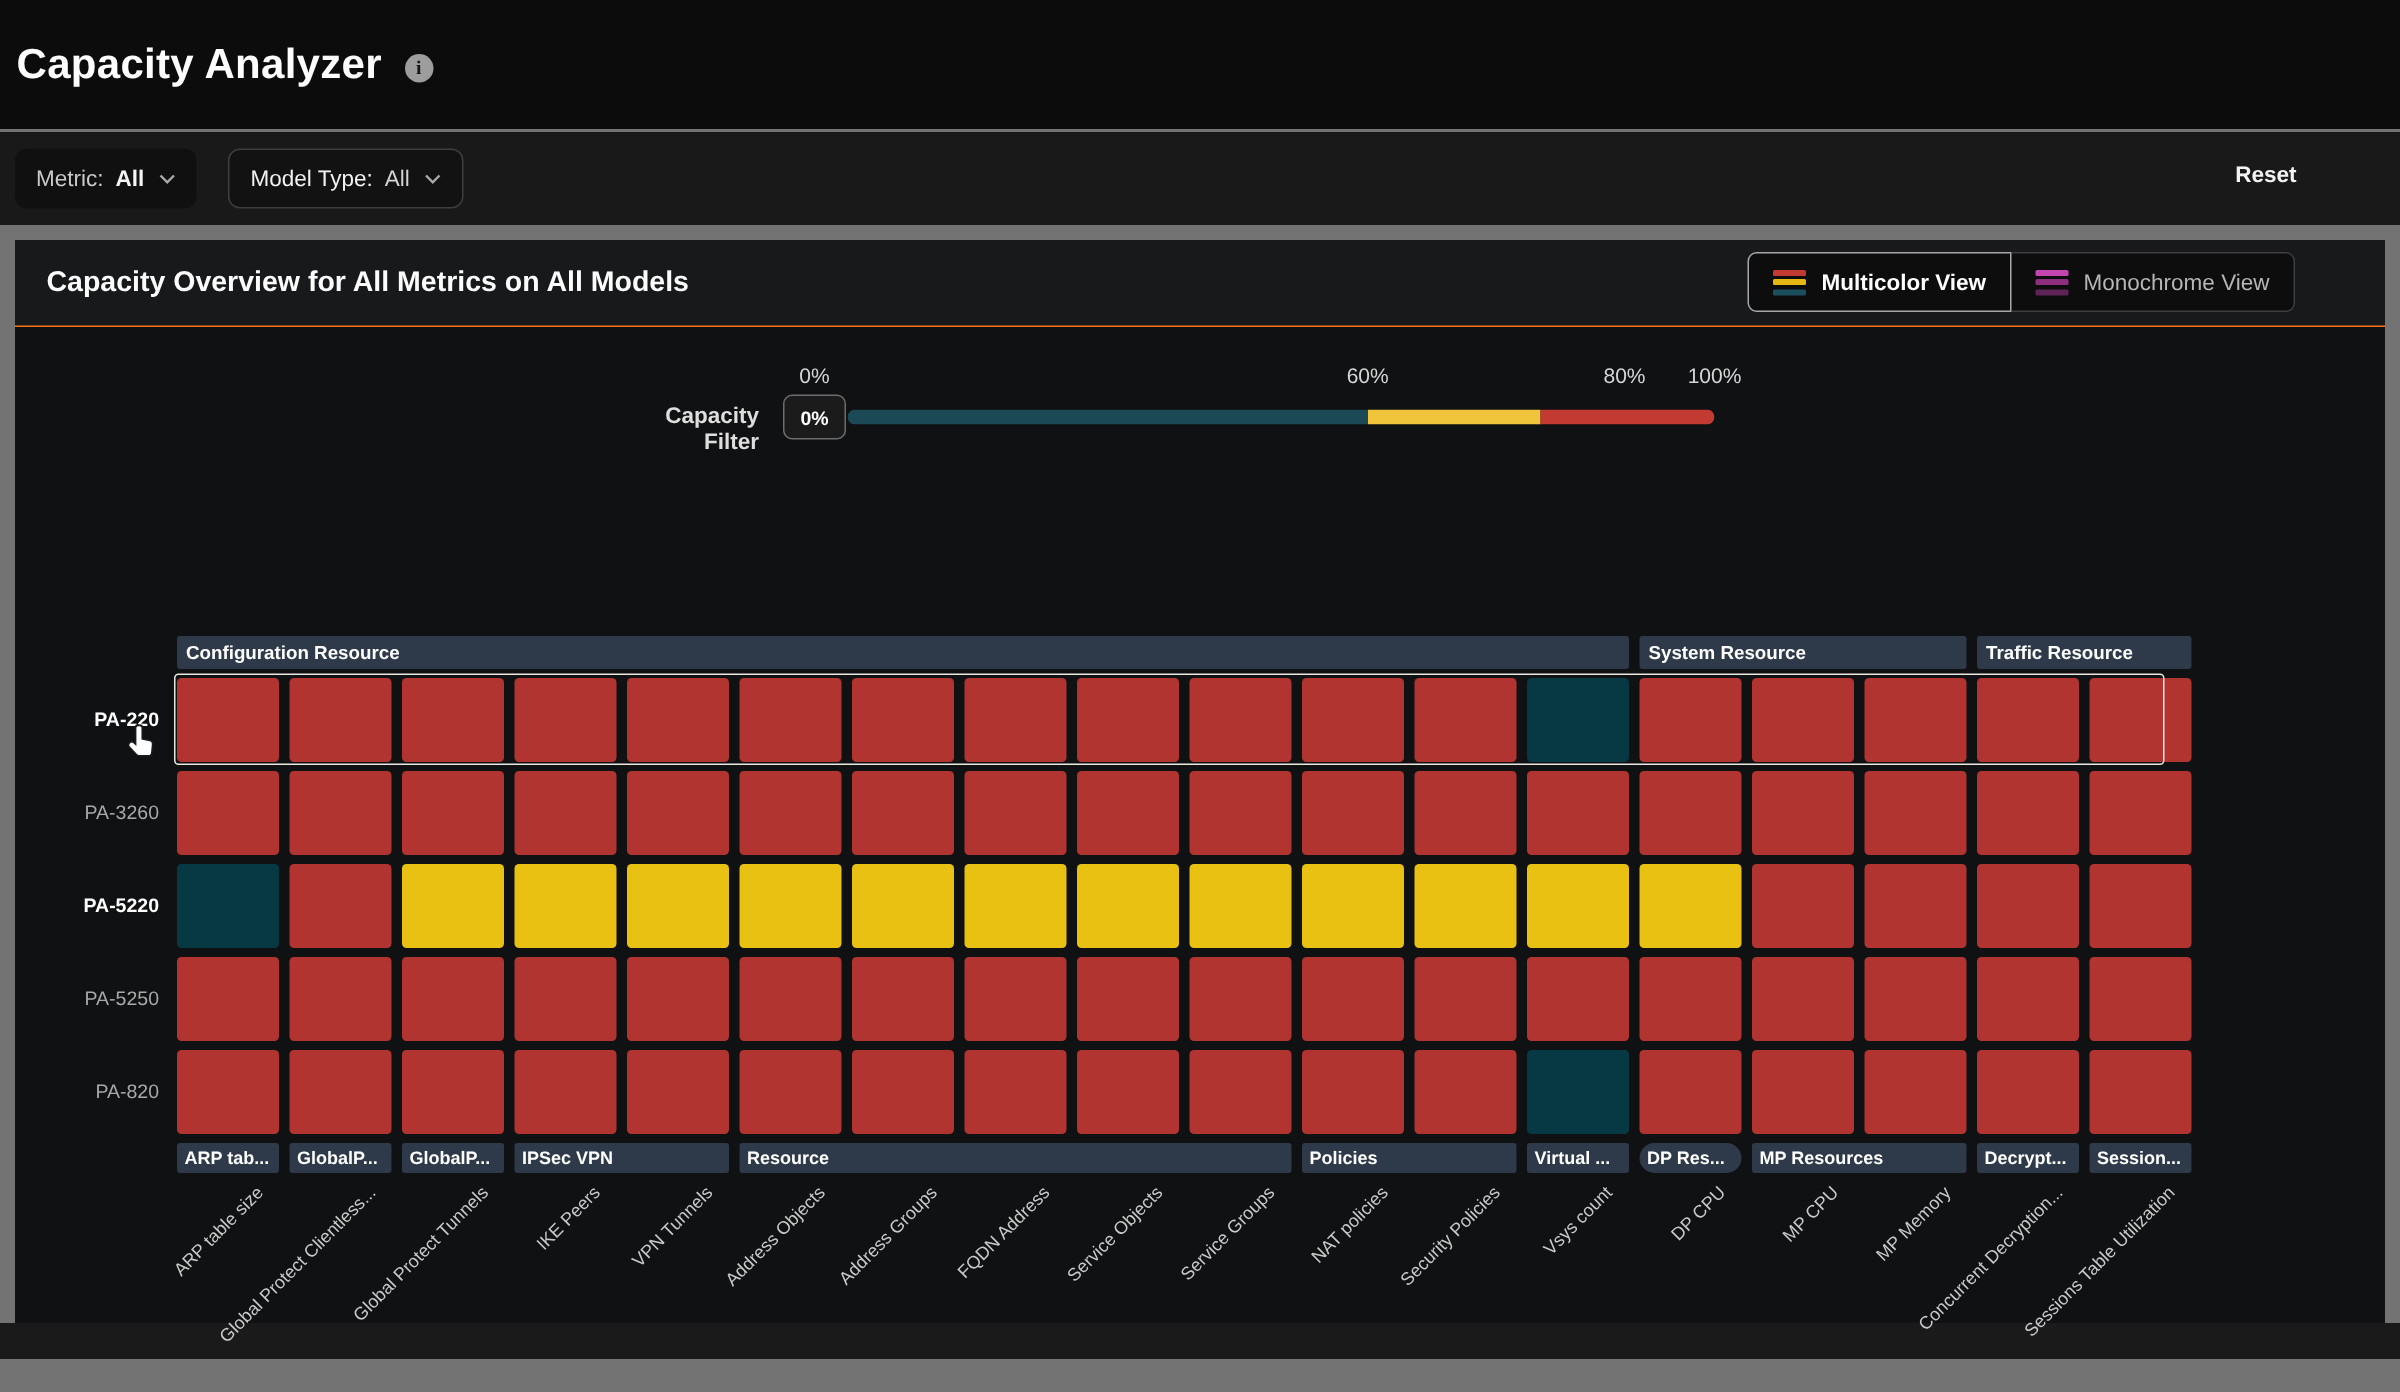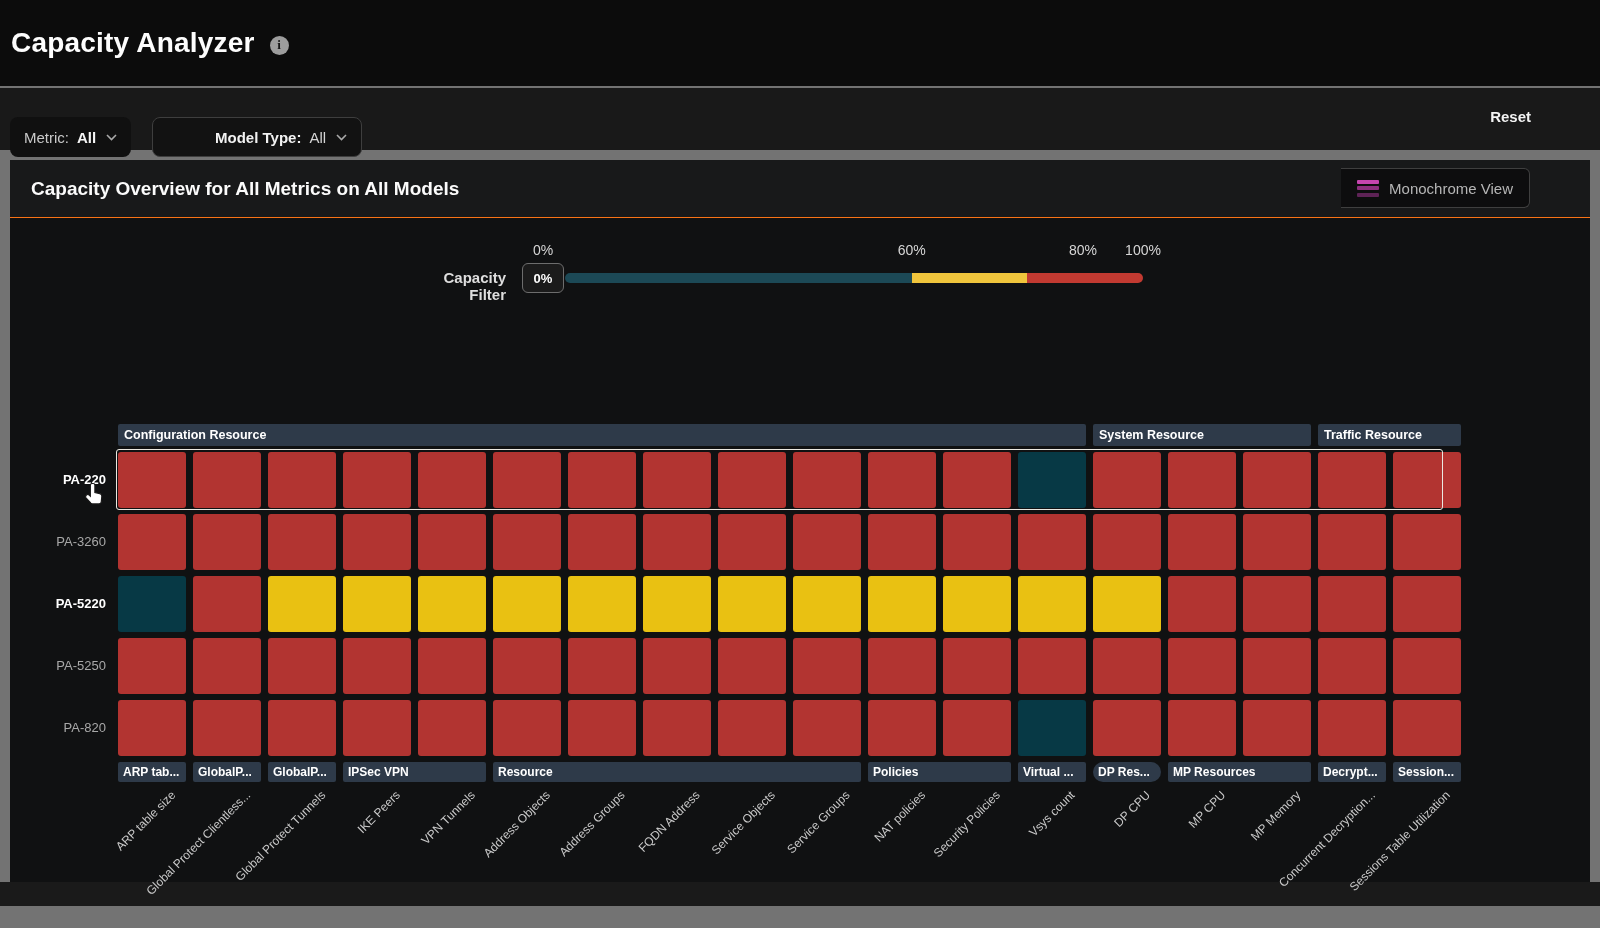--- a/index.html
+++ b/index.html
@@ -9,27 +9,27 @@
   
   #top-header{position:absolute;left:0;top:0;width:1600px;height:86px;background:#0c0c0c;
               display:flex;align-items:center;}
   #app-title{font-size:28px;font-weight:700;color:#fdfdfd;margin-left:11px;letter-spacing:.2px;}
   #info-icon{width:19px;height:19px;border-radius:50%;background:#9d9d9d;color:#161616;
              display:flex;align-items:center;justify-content:center;font-size:13px;font-weight:700;
              margin-left:15px;margin-top:4px;font-family:"Liberation Serif",serif;cursor:pointer;}
 
   
   #filter-bar{position:absolute;left:0;top:88px;width:1600px;height:62px;background:#191919;}
-  .drop-btn{position:absolute;top:29px;height:40px;border-radius:8px;background:#101010;
+  .drop-btn{position:absolute;top:11px;height:40px;border-radius:8px;background:#101010;
             display:flex;align-items:center;padding:0 14px;box-sizing:border-box;cursor:pointer;
             font-size:15px;text-align:right;}
   #metric-dropdown{left:10px;}
   #modeltype-dropdown{left:152px;border:1px solid #3e3e3e;background:#121212;}
   .drop-label{color:#c9c9c9;}
-  .drop-label.bold{color:#f2f2f2;font-weight:700;margin-left:48px;}
+  .drop-label.bold{color:#f2f2f2;font-weight:400;}
   .drop-value{margin-left:8px;color:#f5f5f5;font-weight:700;}
   .drop-value.dim{font-weight:400;color:#d4d4d4;}
   .chev{margin-left:10px;display:inline-flex;}
   #reset-button{position:absolute;right:69px;top:20px;font-size:15px;font-weight:600;color:#f3f3f3;cursor:pointer;}
 
   
   #footer-band{position:absolute;left:0;top:882px;width:1600px;height:24px;background:#1a1a1a;}
   #panel{position:absolute;left:10px;top:160px;width:1580px;height:722px;background:#121314;}
   #panel-titlebar{position:relative;height:57px;background:#18191a;border-bottom:1px solid #f97316;
                   display:flex;align-items:center;}
@@ -110,20 +110,28 @@
     </div>
     <div id="reset-button">Reset</div>
   </div>
 
   <div id="footer-band"></div>
 
   <div id="panel">
     <div id="panel-titlebar">
       <div id="panel-title">Capacity Overview for All Metrics on All Models</div>
       <div id="view-toggle">
+        <div class="toggle-btn" id="toggle-multicolor">
+          <span class="swatch" id="swatch-multicolor">
+              <span style="background: rgb(194, 59, 50);"></span>
+              <span style="background: rgb(229, 183, 19);"></span>
+              <span style="background: rgb(28, 79, 94);"></span>
+            </span>
+          <span>Multicolor View</span>
+        </div>
         <div class="toggle-btn" id="toggle-monochrome">
           <span class="swatch" id="swatch-monochrome">
               <span style="background: rgb(197, 69, 174);"></span>
               <span style="background: rgb(141, 47, 126);"></span>
               <span style="background: rgb(94, 35, 86);"></span>
             </span>
           <span>Monochrome View</span>
         </div>
       </div>
     </div>

